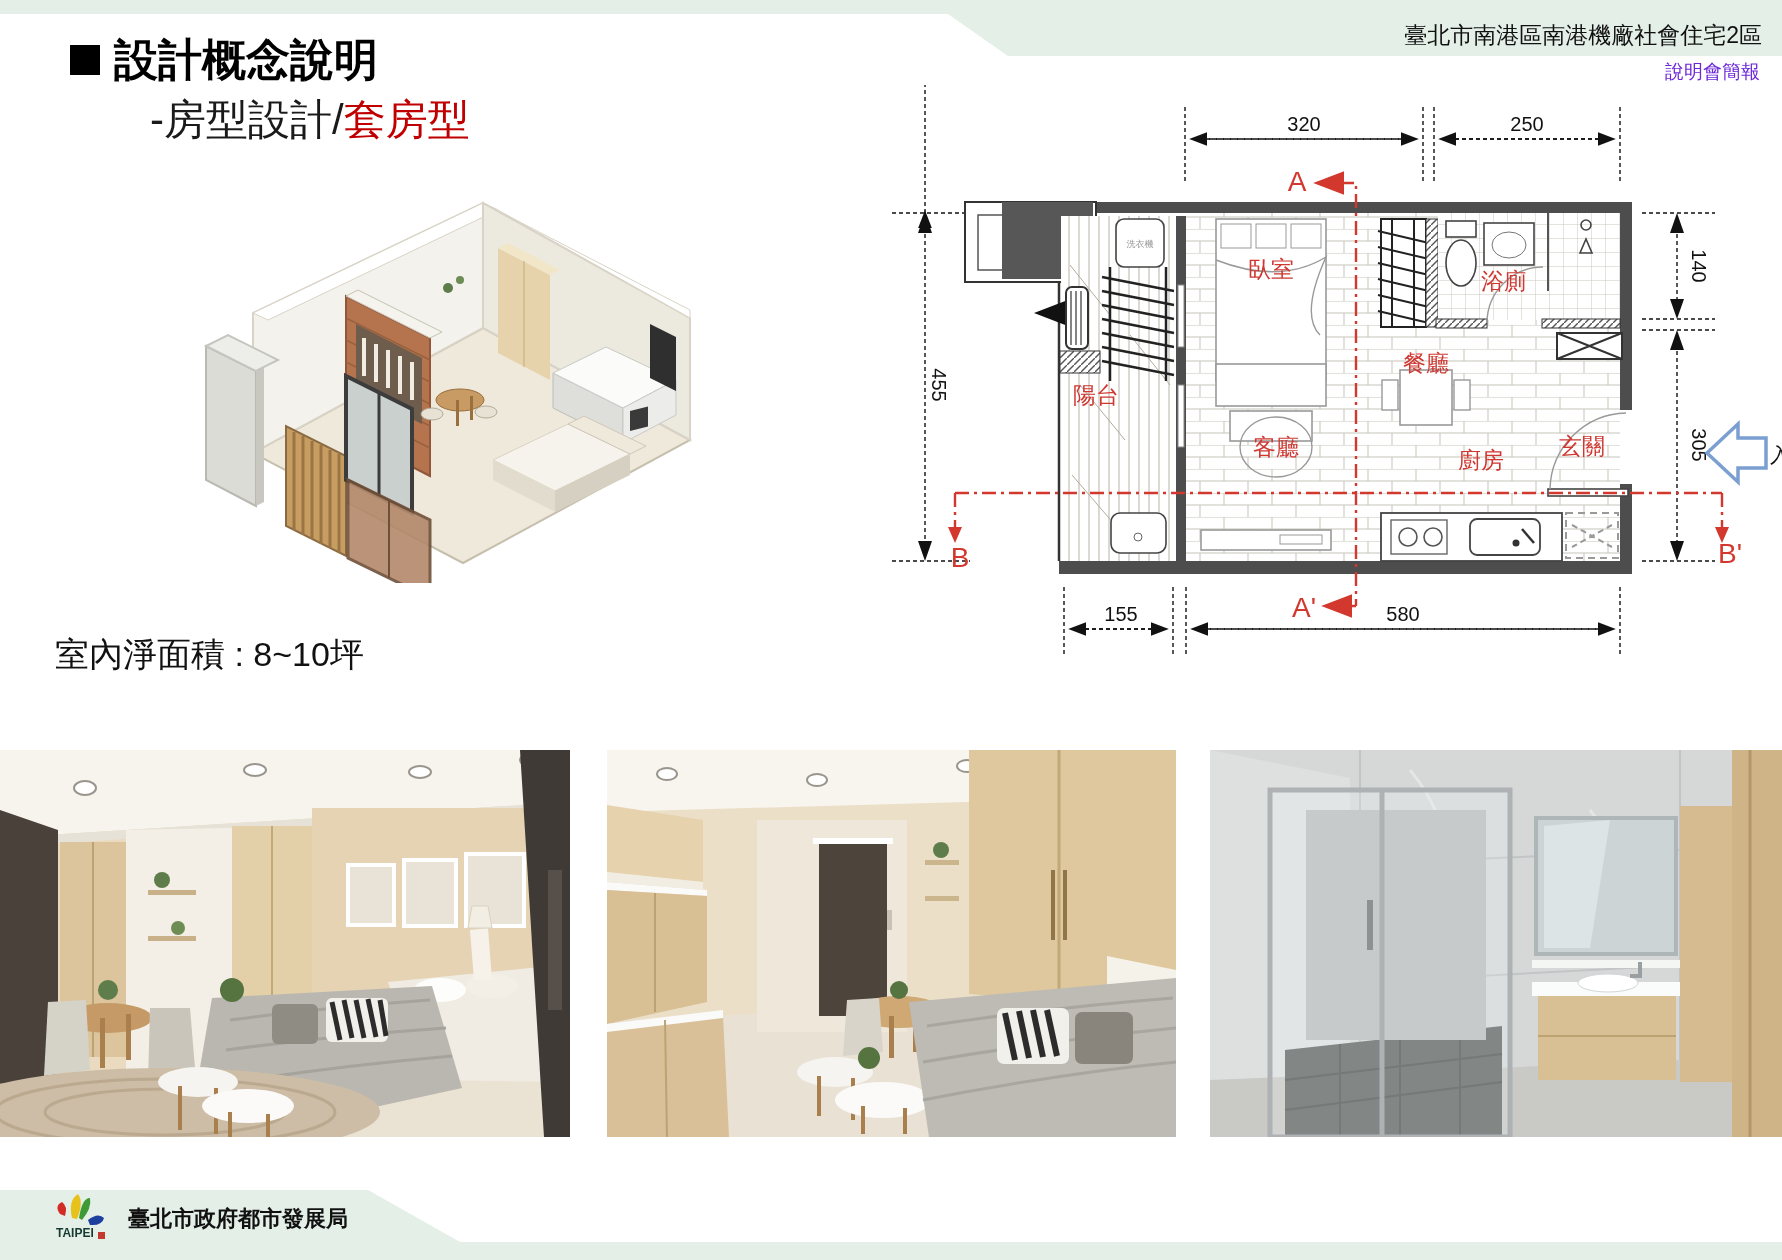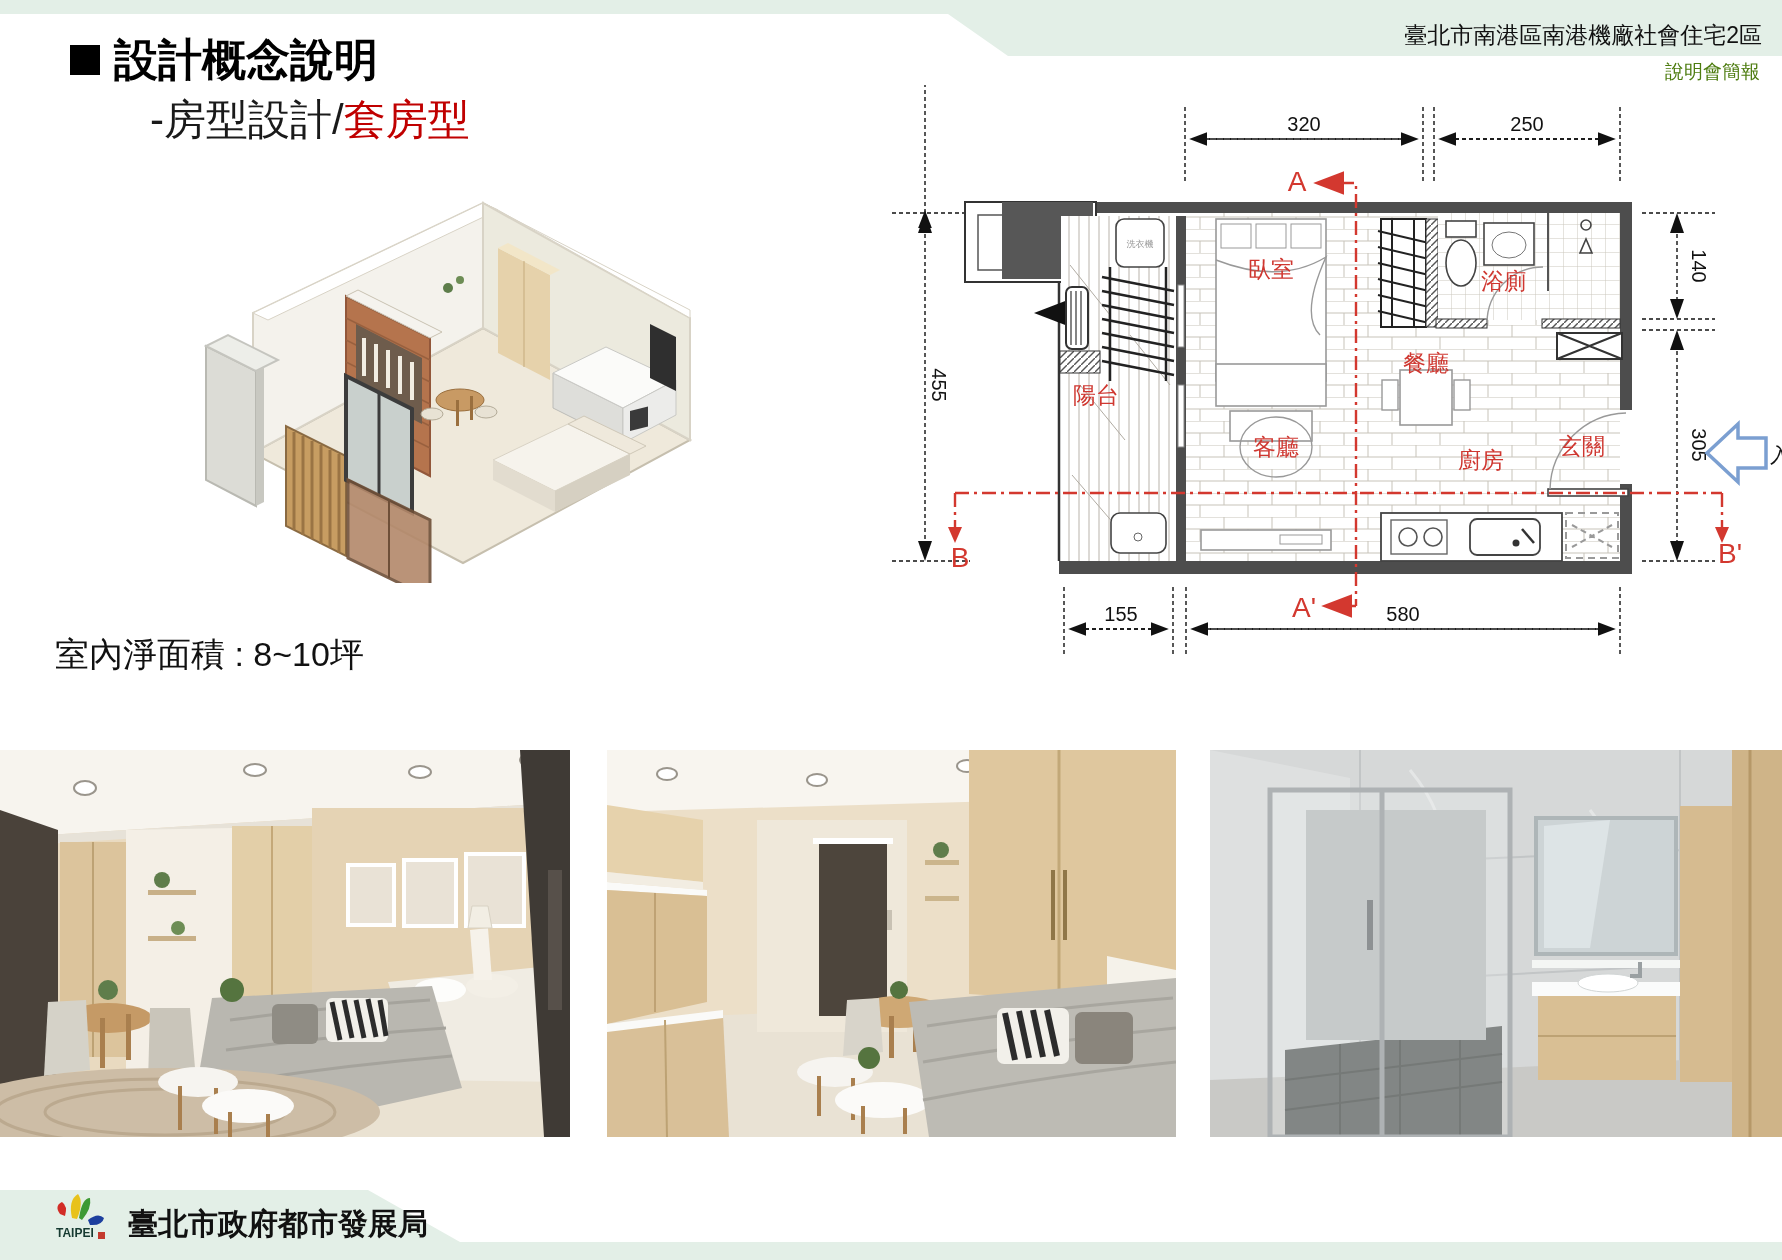--- a/index.html
+++ b/index.html
@@ -6,37 +6,37 @@
   .slide{position:relative;width:1782px;height:1260px;background:#ffffff;overflow:hidden;
          font-family:"Liberation Sans","DejaVu Sans",sans-serif;}
   .abs{position:absolute;}
   
   .banner-strip{left:0;top:0;width:1782px;height:14px;background:#e3efe7;}
   .banner-block{left:940px;top:0;width:842px;height:56px;background:#e3efe7;
                 clip-path:polygon(8px 14px,842px 14px,842px 56px,68px 56px);}
   .banner-title{left:982px;top:18px;width:780px;height:34px;line-height:34px;text-align:right;
                 font-size:23px;font-weight:normal;color:#111;}
   .banner-sub{left:1400px;top:60px;width:360px;height:24px;line-height:24px;text-align:right;
-              font-size:19px;color:#4d7c0f;}
+              font-size:19px;color:#6d28d9;}
   
   .title-row{left:70px;top:34px;height:52px;display:flex;align-items:center;gap:14px;}
   .title-bullet{width:30px;height:30px;background:#000;}
   .title-main{font-size:44px;font-weight:bold;color:#000;}
   .title-sub{left:150px;top:92px;font-size:42px;color:#1a1a1a;}
   .title-sub .hl{color:#c00000;}
   
   .area1{left:55px;top:632px;font-size:34px;color:#111;text-align:right;}
   .area2{left:55px;top:678px;font-size:34px;color:#111;}
   
   .photo{top:750px;height:387px;overflow:hidden;}
   
   .footer-strip{left:0;top:1242px;width:1782px;height:18px;background:#e3efe7;}
   .footer-block{left:0;top:1190px;width:470px;height:52px;background:#e3efe7;
                 clip-path:polygon(0 0,368px 0,460px 52px,0 52px);}
-  .footer-text{left:128px;top:1204px;font-size:30px;font-weight:bold;color:#111;}
+  .footer-text{left:128px;top:1204px;font-size:22px;font-weight:bold;color:#111;}
   svg text{font-family:"Liberation Sans","DejaVu Sans",sans-serif;}
 </style>
 </head>
 <body>
 
 <div class="slide">
 
   <div class="abs banner-strip"></div>
   <div class="abs banner-block"></div>
   <div class="abs banner-title">臺北市南港區南港機廠社會住宅2區</div>

